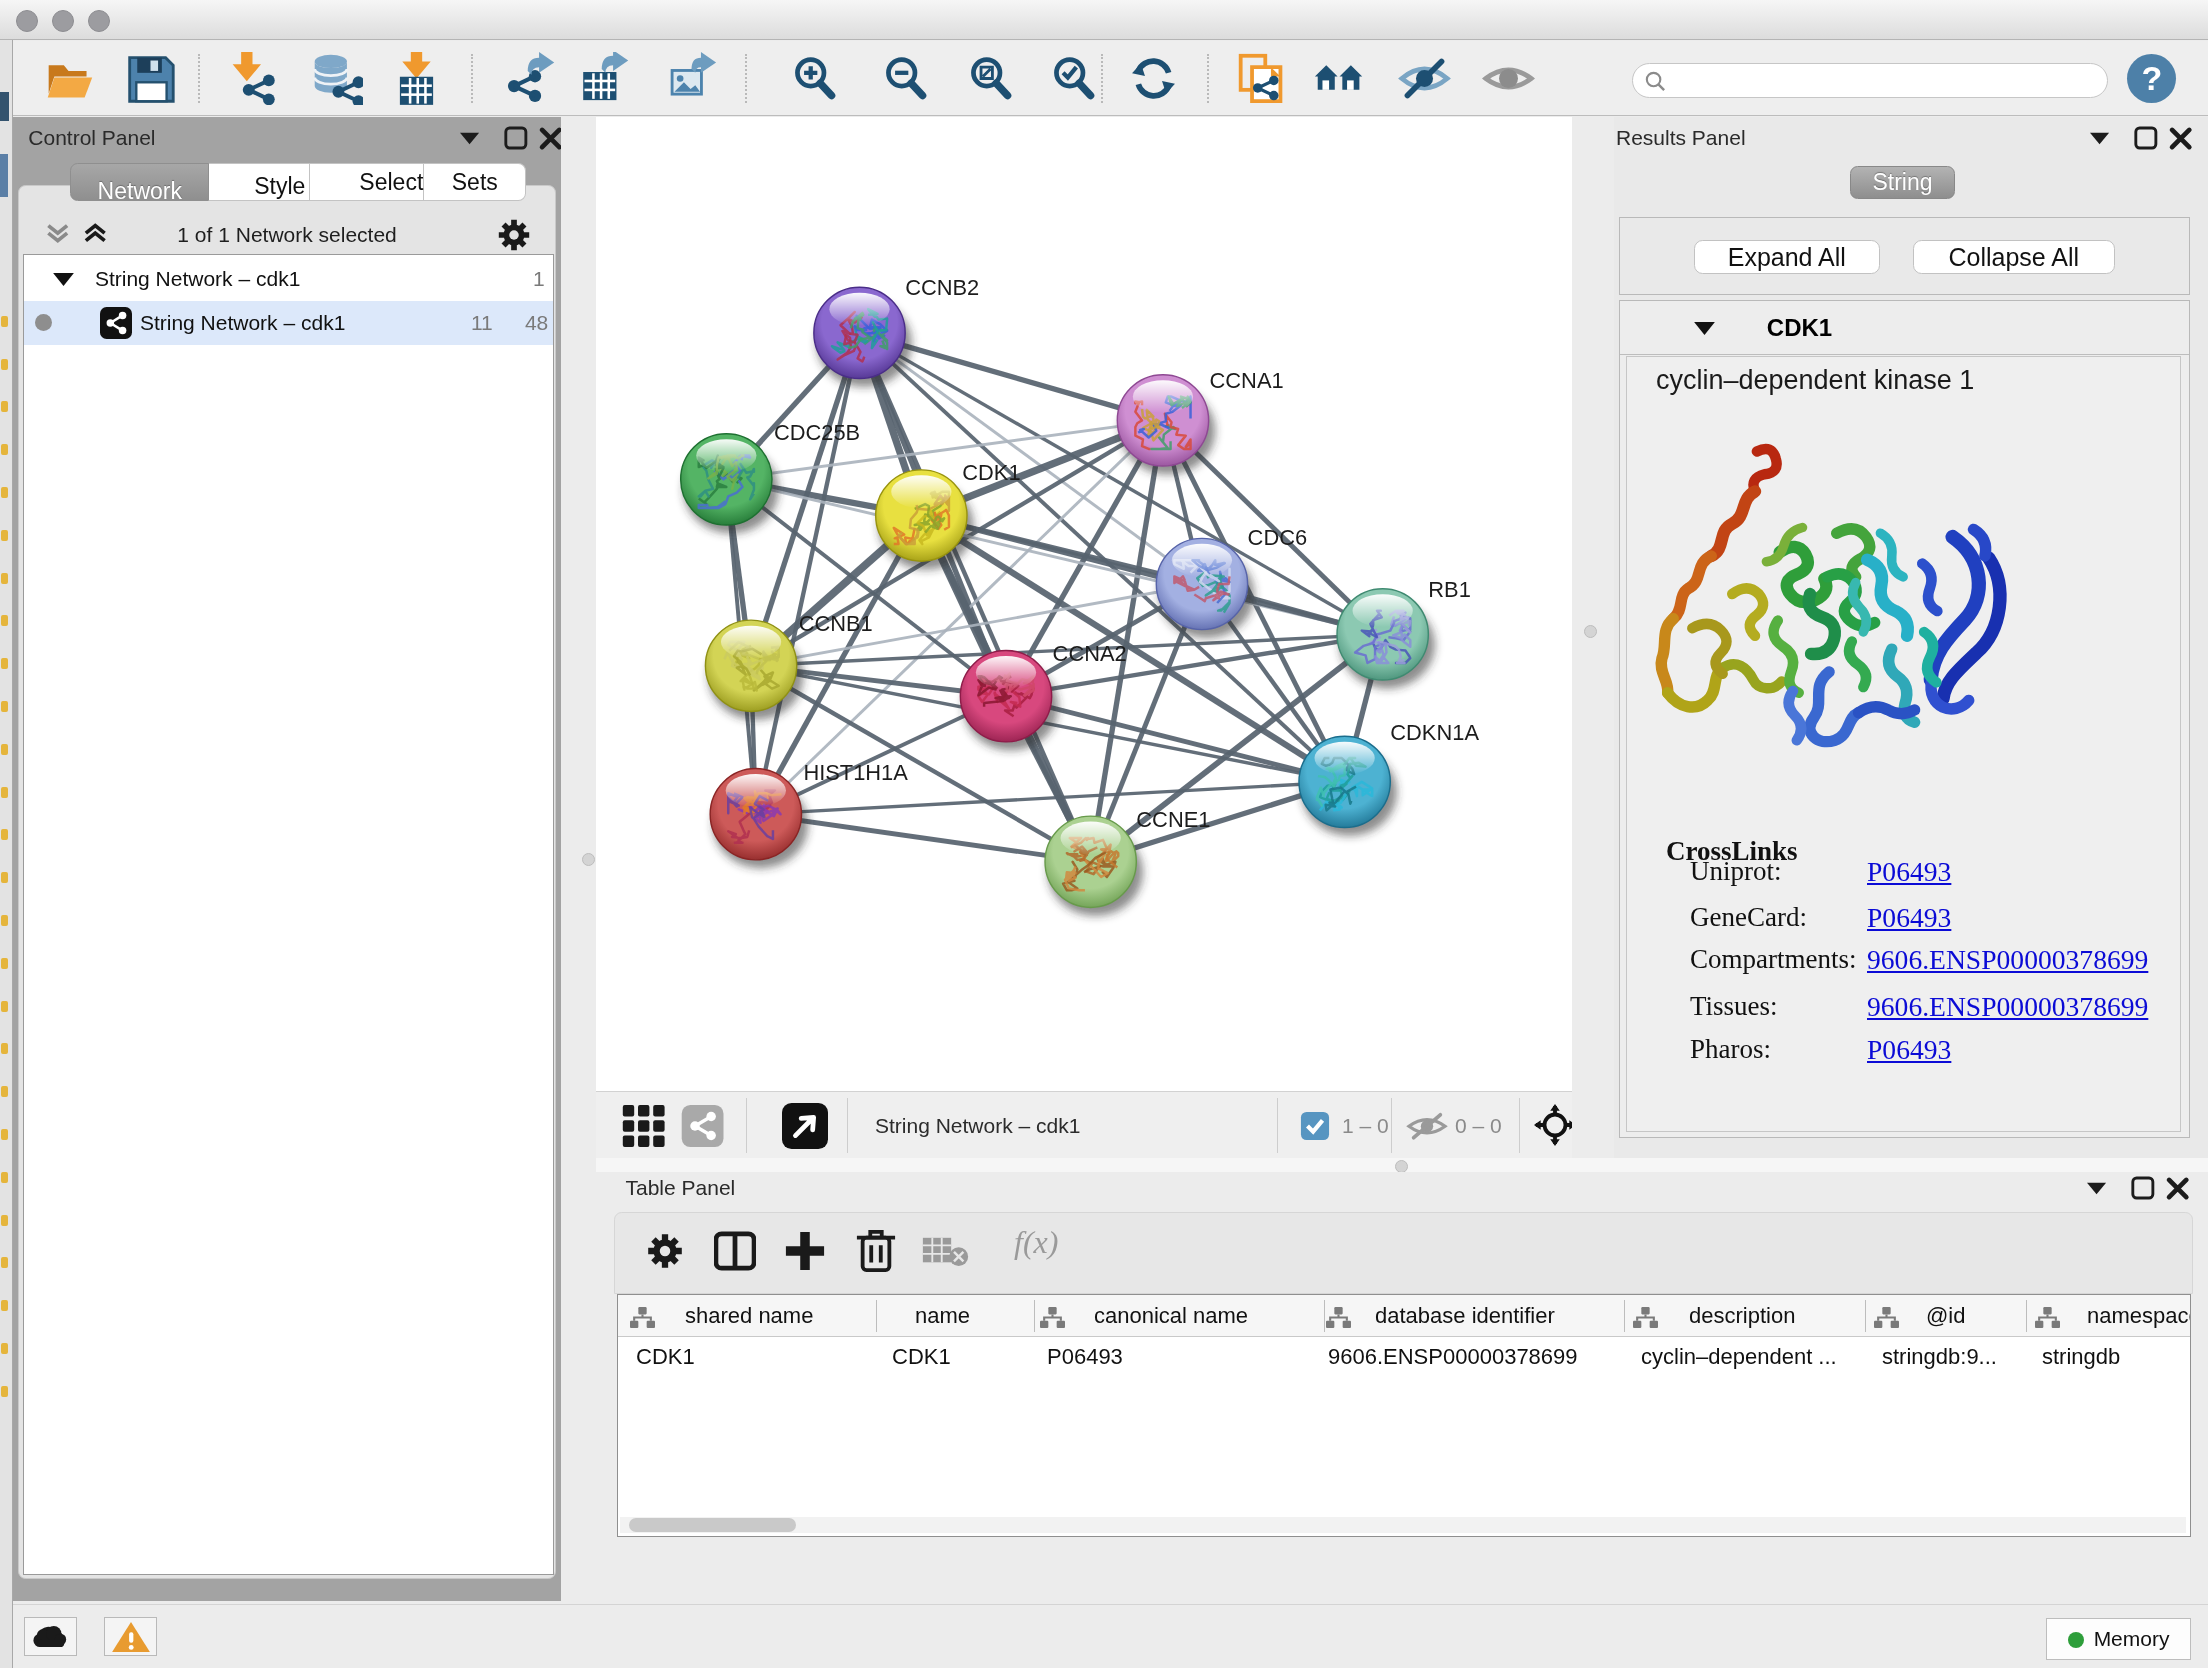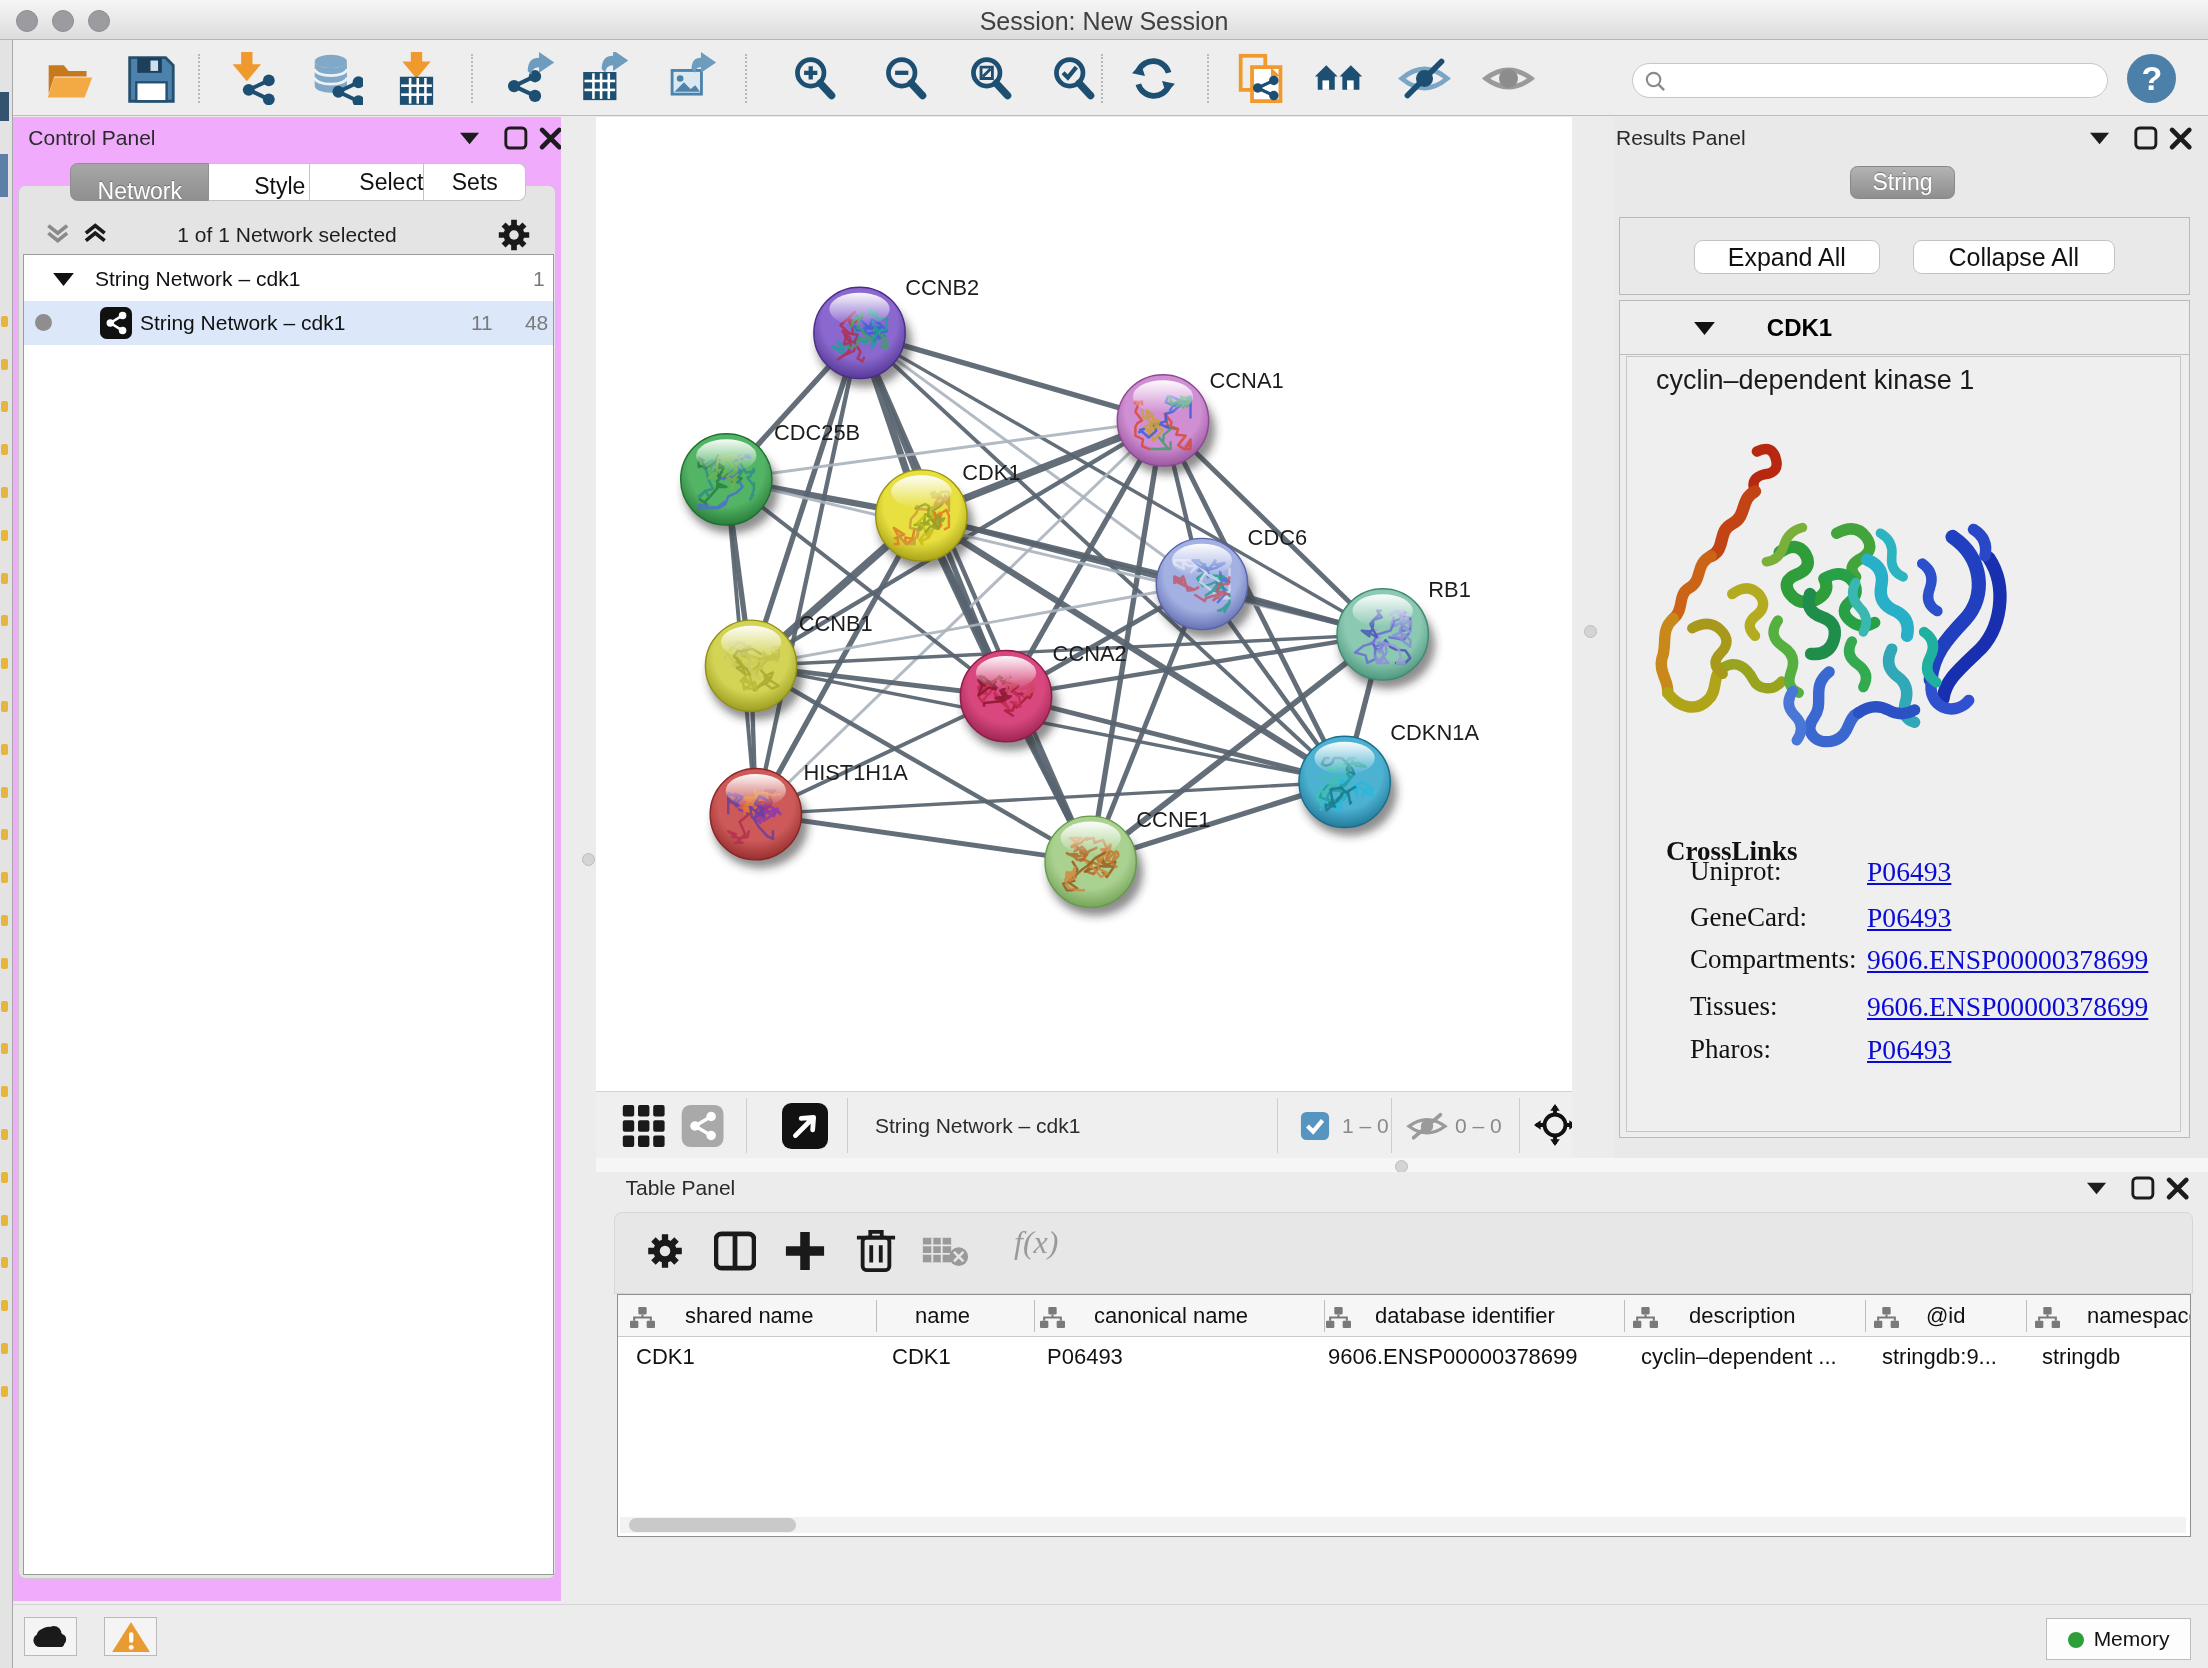--- a/index.html
+++ b/index.html
@@ -16,21 +16,21 @@
 .searchbox { position:absolute; left:1619px; top:22px; width:476px; height:35px;
   background:#fff; border:1px solid #c6c6c6; border-radius:18px; }
 .helpbtn { position:absolute; left:2114px; top:13.3px; width:49px; height:49px;
   border-radius:50%; background:#4d80a8; color:#fff; font-size:34px; font-weight:bold;
   text-align:center; line-height:49px; }
 .leftsliver { position:absolute; left:0; top:40px; width:13.3px; height:1628px;
   background:#e3e3e3; border-right:1px solid #a8a8a8; }
 
 
 .cpanel { position:absolute; left:13.3px; top:117px; width:548px; height:1484px;
-  background:#f0abfc; }
+  background:#a3a3a3; }
 .ptitle { font-size:21px; color:#2a2a2a; }
 .tabs { position:absolute; left:57px; top:46px; height:38px; display:flex; z-index:6; }
 .tab { height:38px; font-size:23px; color:#111; background:#fff;
   border:1px solid #c3c3c3; border-left:none; padding:0 25px; line-height:36px; }
 .tab.first { border-left:1px solid #c3c3c3; border-radius:7.6px 0 0 7.6px; }
 .tab.last { border-radius:0 7.6px 7.6px 0; }
 .tab.sel { background:linear-gradient(#a7a7a7,#8f8f8f); color:#fff;
   border-color:#8f8f8f; text-shadow:0 -1px 1px rgba(0,0,0,.3); }
 .innerbox { position:absolute; left:4.8px; top:68px; width:538px; height:1394px;
   background:#e4e4e4; border:1px solid #c9c9c9; border-radius:7.6px; }
@@ -104,21 +104,20 @@
 .sbox { position:absolute; top:12.4px; width:53px; height:39px; background:#f4f4f4;
   border:1px solid #b9b9b9; }
 .membtn { position:absolute; left:2033px; top:13.3px; width:145px; height:42px;
   background:#fdfdfd; border:1px solid #bdbdbd; font-size:21px; color:#111;
   text-align:center; line-height:40px; }
 </style></head><body>
 <div class="titlebar">
     <div class="tl" style="left:16px"></div>
     <div class="tl" style="left:52px"></div>
     <div class="tl" style="left:88px"></div>
-    <div class="title">Session: New Session</div>
   </div>
 <div class="leftsliver">
     <div style="position:absolute;left:0;top:52px;width:8.6px;height:28.5px;background:#33536e"></div>
     <div style="position:absolute;left:0;top:114px;width:7.6px;height:43px;background:#5b7fa6"></div>
     <div style="position:absolute;left:1px;top:276px;width:6.7px;height:10.5px;background:#e5b53c;border-radius:1.9px"></div>
     <div style="position:absolute;left:1px;top:319px;width:6.7px;height:10.5px;background:#e5b53c;border-radius:1.9px"></div>
     <div style="position:absolute;left:1px;top:361px;width:6.7px;height:10.5px;background:#e5b53c;border-radius:1.9px"></div>
     <div style="position:absolute;left:1px;top:404px;width:6.7px;height:10.5px;background:#e5b53c;border-radius:1.9px"></div>
     <div style="position:absolute;left:1px;top:447px;width:6.7px;height:10.5px;background:#e5b53c;border-radius:1.9px"></div>
     <div style="position:absolute;left:1px;top:490px;width:6.7px;height:10.5px;background:#e5b53c;border-radius:1.9px"></div>

